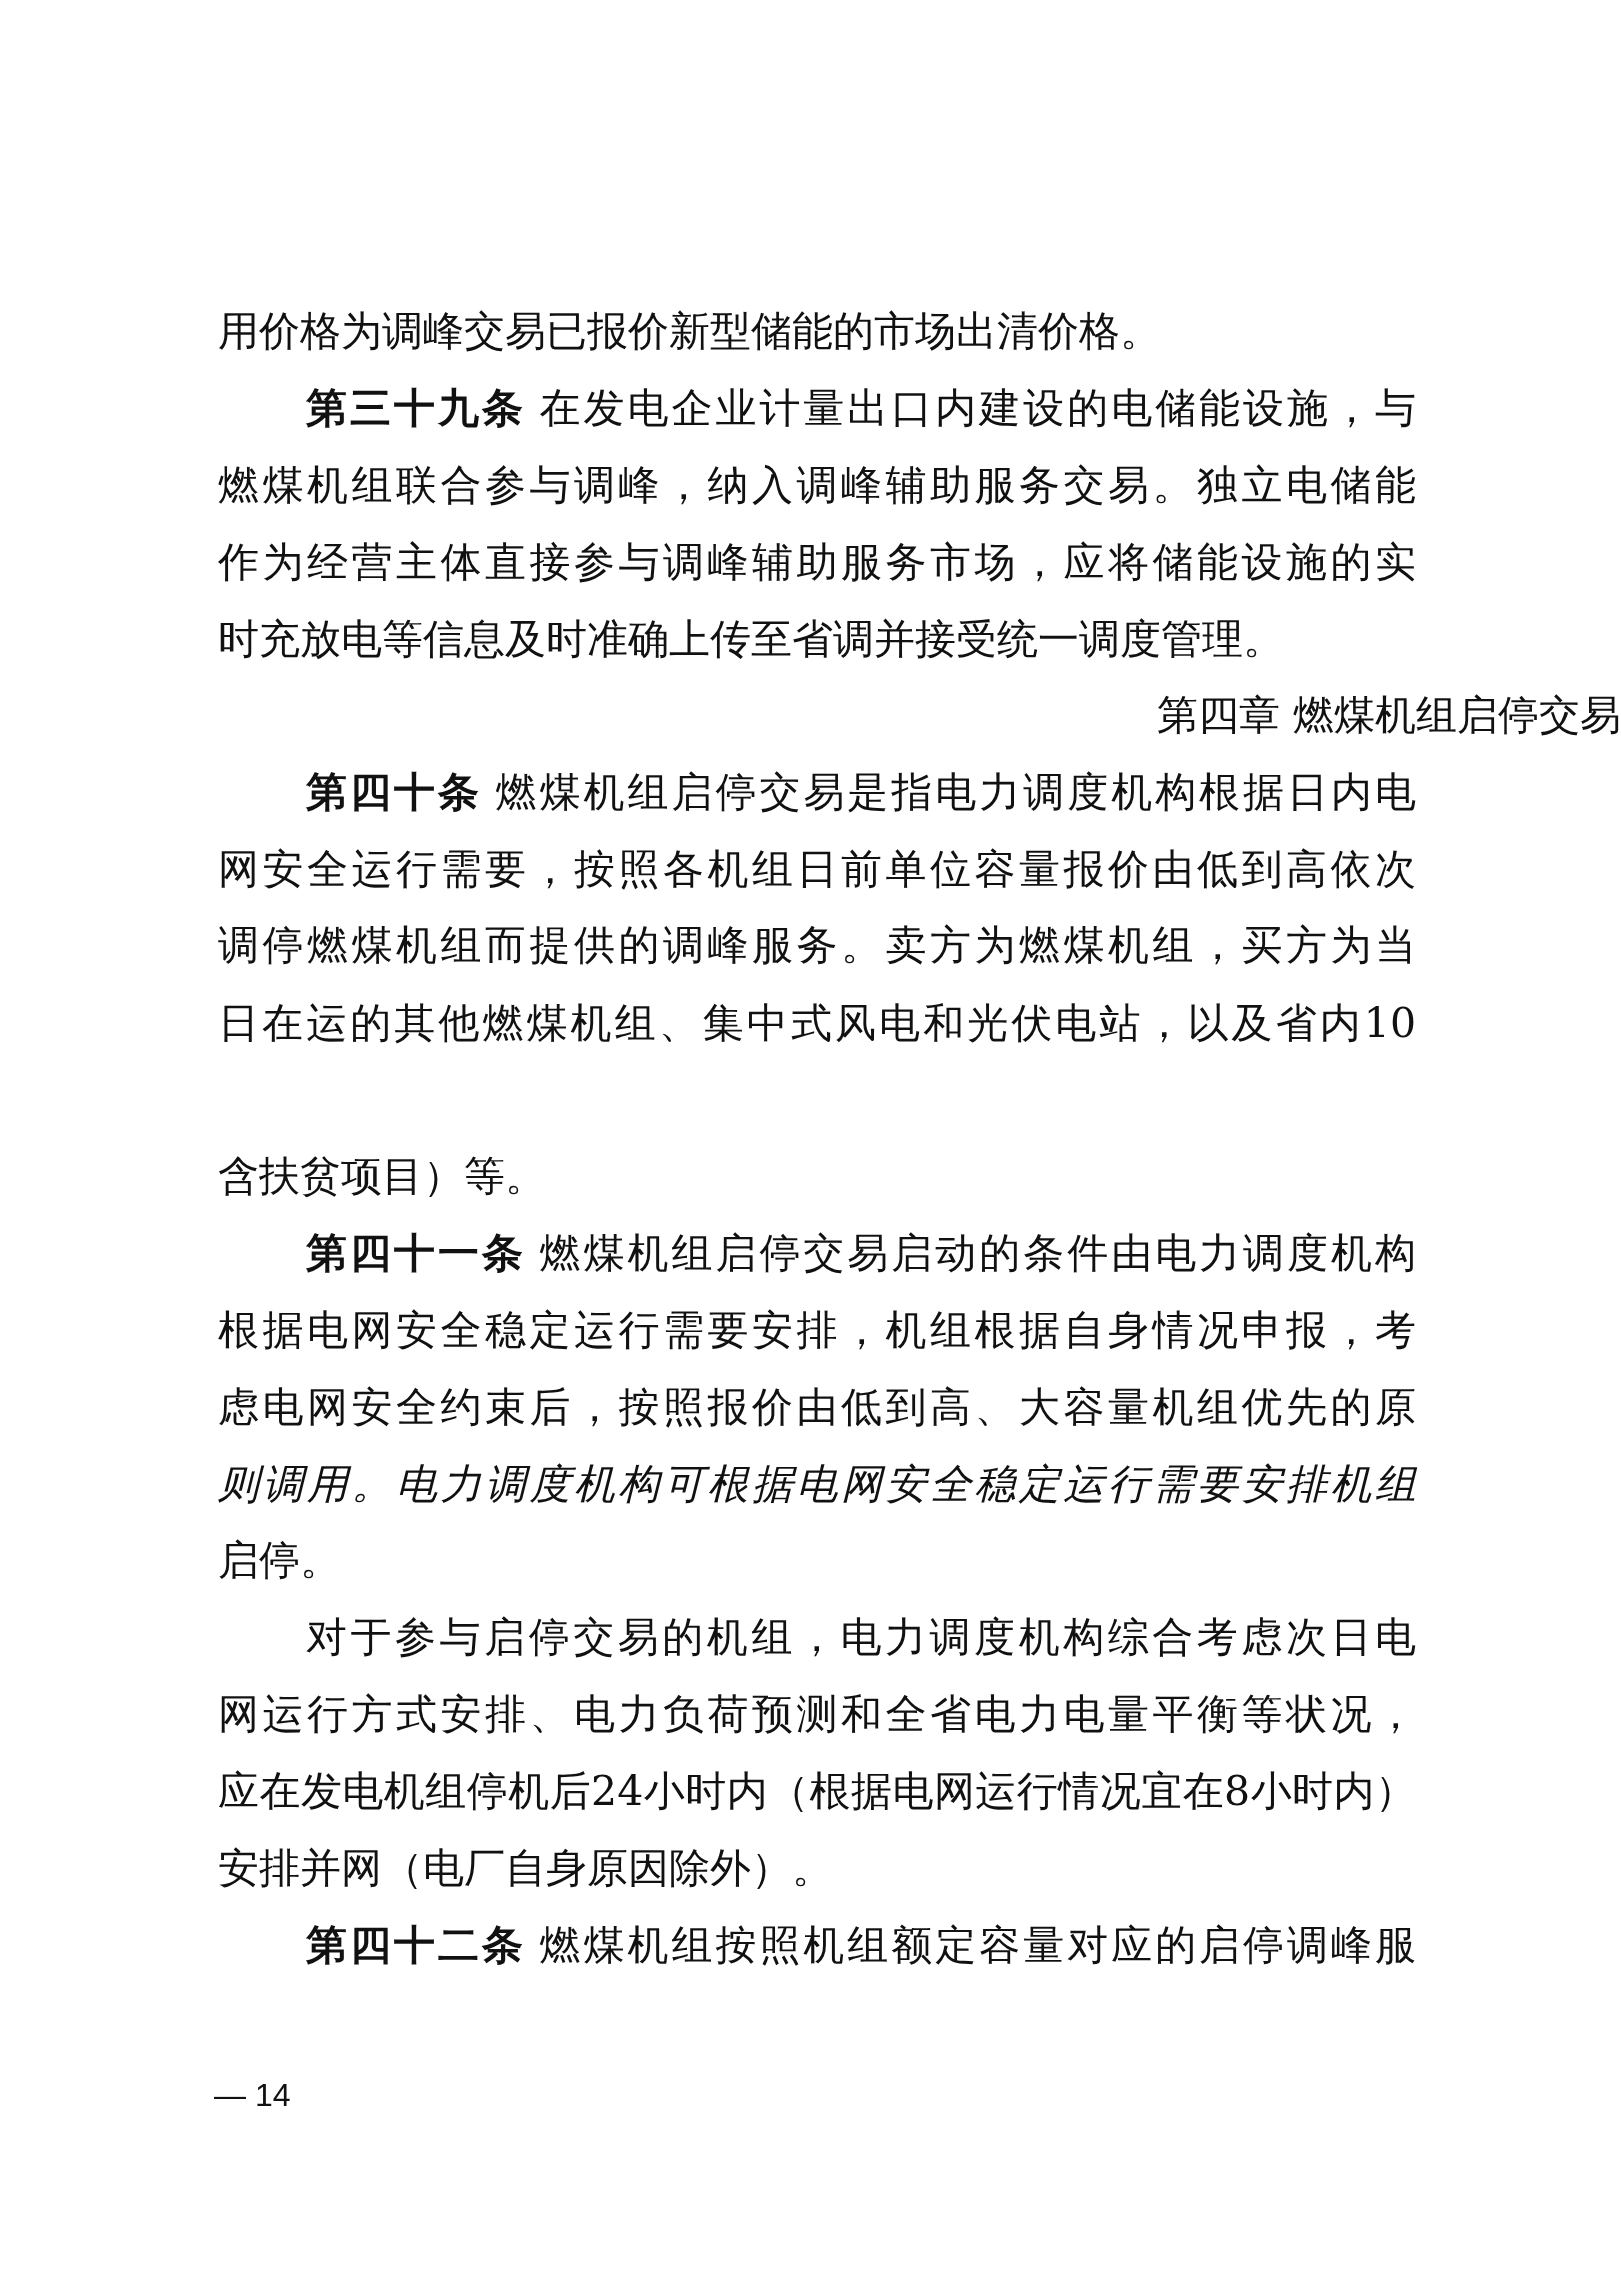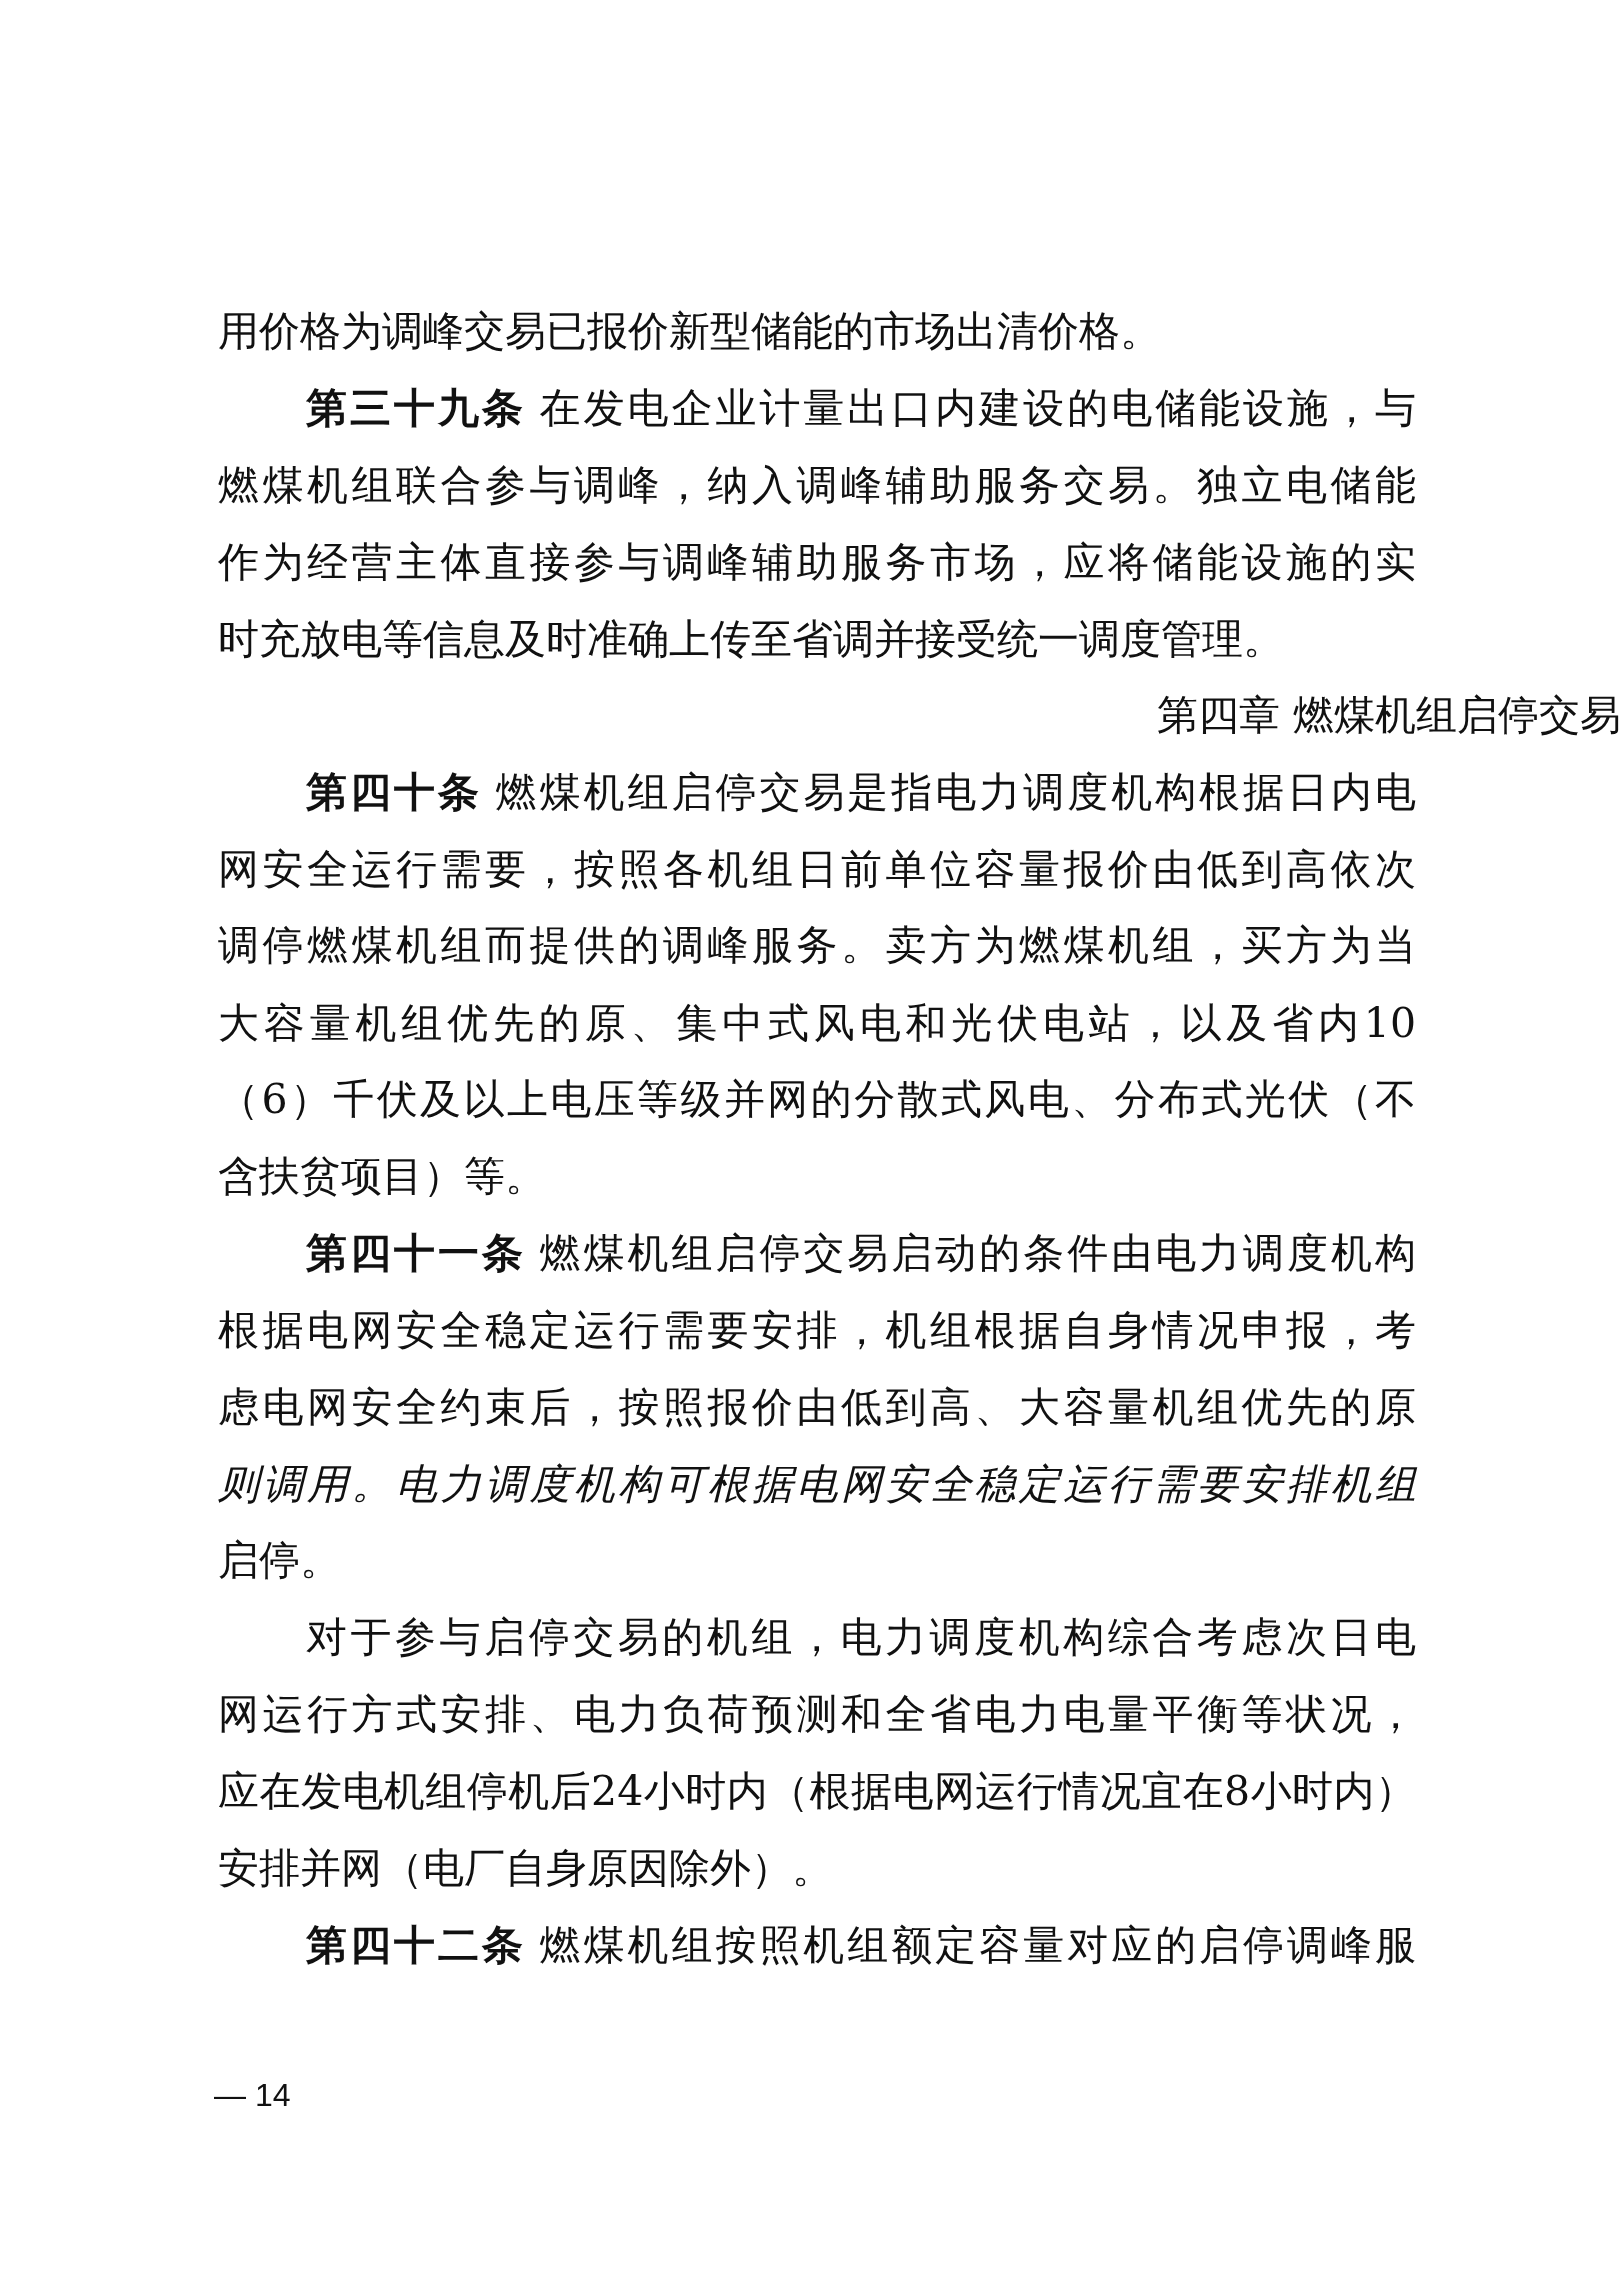--- a/index.html
+++ b/index.html
@@ -77,22 +77,21 @@
   <div class="line indent" style="top:379px;"><span class="art">第三十九条</span><span>在发电企业计量出口内建设的电储能设施，与</span></div>
   <div class="line" style="top:456px;">燃煤机组联合参与调峰，纳入调峰辅助服务交易。独立电储能</div>
   <div class="line" style="top:533px;">作为经营主体直接参与调峰辅助服务市场，应将储能设施的实</div>
   <div class="line last" style="top:610px;">时充放电等信息及时准确上传至省调并接受统一调度管理。</div>
 
   <div class="heading" style="top:686px;">第四章 燃煤机组启停交易</div>
 
   <div class="line indent" style="top:763px;"><span class="art">第四十条</span><span>燃煤机组启停交易是指电力调度机构根据日内电</span></div>
   <div class="line" style="top:840px;">网安全运行需要，按照各机组日前单位容量报价由低到高依次</div>
   <div class="line" style="top:916px;">调停燃煤机组而提供的调峰服务。卖方为燃煤机组，买方为当</div>
-  <div class="line" style="top:994px;">大容量机组优先的原、集中式风电和光伏电站，以及省内10</div>
-  <div class="line" style="top:1070px;">（6）千伏及以上电压等级并网的分散式风电、分布式光伏（不</div>
+  <div class="line" style="top:994px;">日在运的其他燃煤机组、集中式风电和光伏电站，以及省内10</div>
   <div class="line last" style="top:1147px;">含扶贫项目）等。</div>
 
   <div class="line indent" style="top:1224px;"><span class="art">第四十一条</span><span>燃煤机组启停交易启动的条件由电力调度机构</span></div>
   <div class="line" style="top:1301px;">根据电网安全稳定运行需要安排，机组根据自身情况申报，考</div>
   <div class="line" style="top:1378px;">虑电网安全约束后，按照报价由低到高、大容量机组优先的原</div>
   <div class="line" style="top:1455px;font-style:italic;">则调用。电力调度机构可根据电网安全稳定运行需要安排机组</div>
   <div class="line last" style="top:1531px;">启停。</div>
 
   <div class="line indent" style="top:1608px;">对于参与启停交易的机组，电力调度机构综合考虑次日电</div>
   <div class="line" style="top:1685px;">网运行方式安排、电力负荷预测和全省电力电量平衡等状况，</div>

